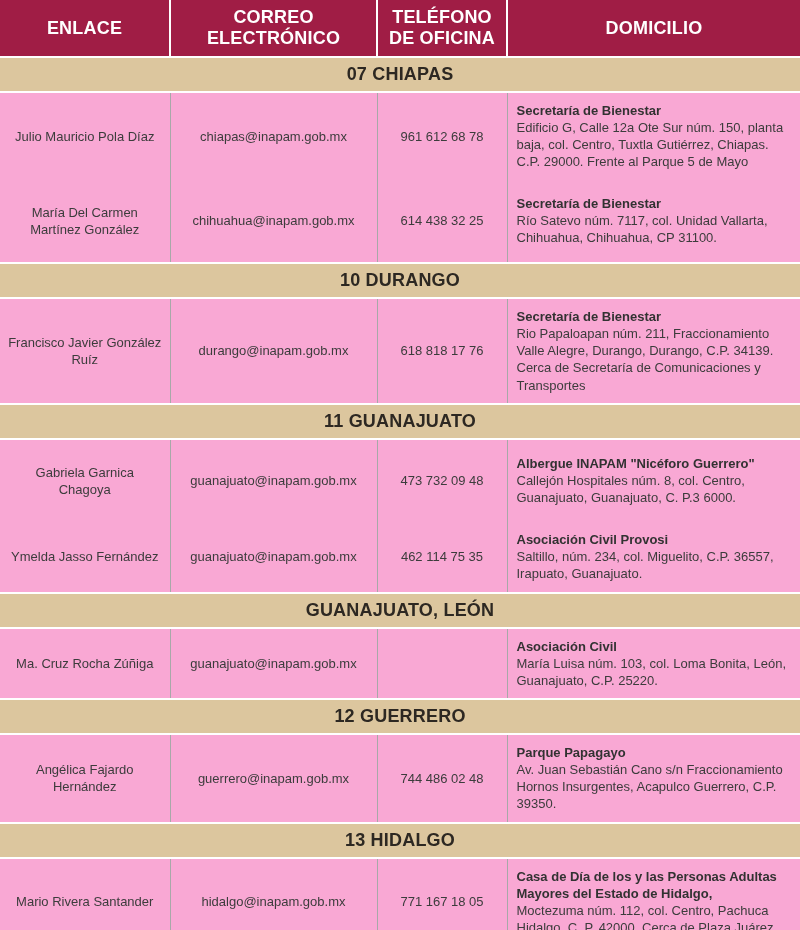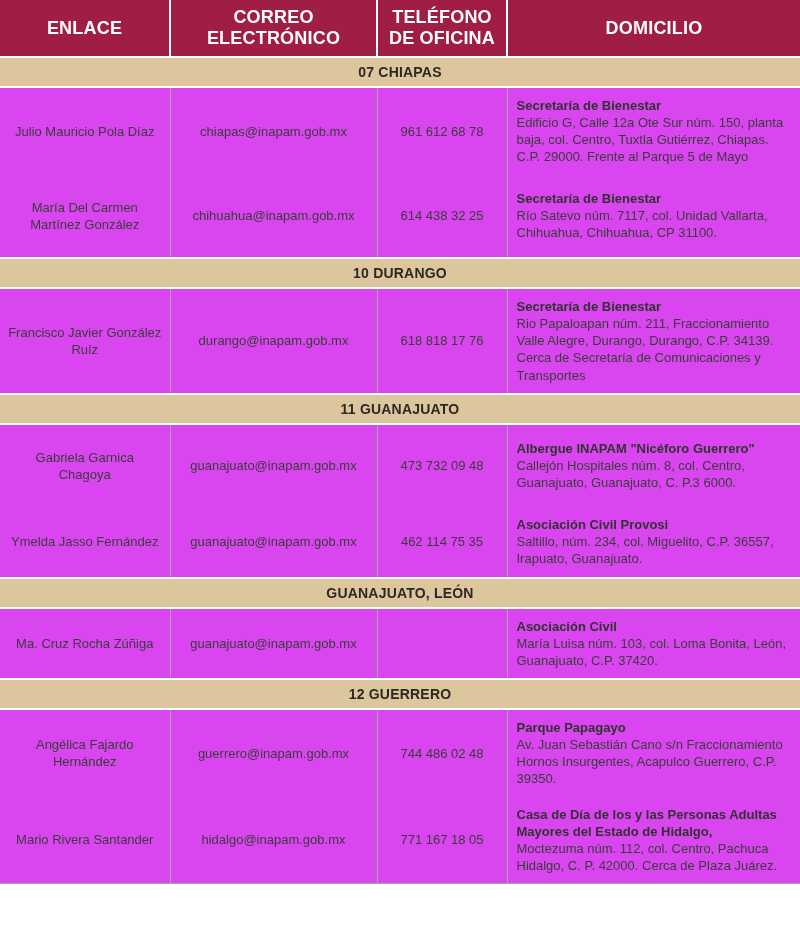--- a/index.html
+++ b/index.html
@@ -34,32 +34,32 @@
     letter-spacing: 0.2px;
     border-bottom: 2px solid #ffffff;
   }
   thead th + th {
     border-left: 2px solid #ffffff;
   }
 
   tr.section-row td {
     background: #dcc69e;
     color: #2d2822;
-    font-size: 14px;
+    font-size: 18px;
     font-weight: bold;
     text-align: center;
     vertical-align: middle;
     padding: 6px 4px;
     letter-spacing: 0.2px;
     border-top: 2px solid #ffffff;
     border-bottom: 2px solid #ffffff;
   }
 
   tr.data-row td {
-    background: #d946ef;
+    background: #f9a8d4;
     color: #3c3c3c;
     font-size: 13px;
     vertical-align: middle;
     line-height: 1.32;
   }
   tr.data-row td + td {
     border-left: 1px solid #a8a8a8;
   }
   tr.data-row:last-child td {
     border-bottom: 1px solid #a8a8a8;
@@ -164,38 +164,41 @@
   <tr class="section-row">
     <td colspan="4">GUANAJUATO, LEÓN</td>
   </tr>
 
   <tr class="data-row">
     <td class="cell-name">Ma. Cruz Rocha Zúñiga</td>
     <td class="cell-email">guanajuato@inapam.gob.mx</td>
     <td class="cell-phone"></td>
     <td class="cell-addr">
       <div class="addr-bold">Asociación Civil</div>
-      <div class="addr-rest">María Luisa núm. 103, col. Loma Bonita, León, Guanajuato, C.P. 37420.</div>
+      <div class="addr-rest">María Luisa núm. 103, col. Loma Bonita, León, Guanajuato, C.P. 25220.</div>
     </td>
   </tr>
 
   <tr class="section-row">
     <td colspan="4">12 GUERRERO</td>
   </tr>
 
   <tr class="data-row">
     <td class="cell-name">Angélica Fajardo Hernández</td>
     <td class="cell-email">guerrero@inapam.gob.mx</td>
     <td class="cell-phone">744 486 02 48</td>
     <td class="cell-addr">
       <div class="addr-bold">Parque Papagayo</div>
       <div class="addr-rest">Av. Juan Sebastián Cano s/n Fraccionamiento Hornos Insurgentes, Acapulco Guerrero, C.P. 39350.</div>
     </td>
   </tr>
 
+  <tr class="section-row">
+    <td colspan="4">13 HIDALGO</td>
+  </tr>
 
   <tr class="data-row">
     <td class="cell-name">Mario Rivera Santander</td>
     <td class="cell-email">hidalgo@inapam.gob.mx</td>
     <td class="cell-phone">771 167 18 05</td>
     <td class="cell-addr">
       <div class="addr-bold">Casa de Día de los y las Personas Adultas Mayores del Estado de Hidalgo,</div>
       <div class="addr-rest">Moctezuma núm. 112, col. Centro, Pachuca Hidalgo, C. P. 42000. Cerca de Plaza Juárez.</div>
     </td>
   </tr>

